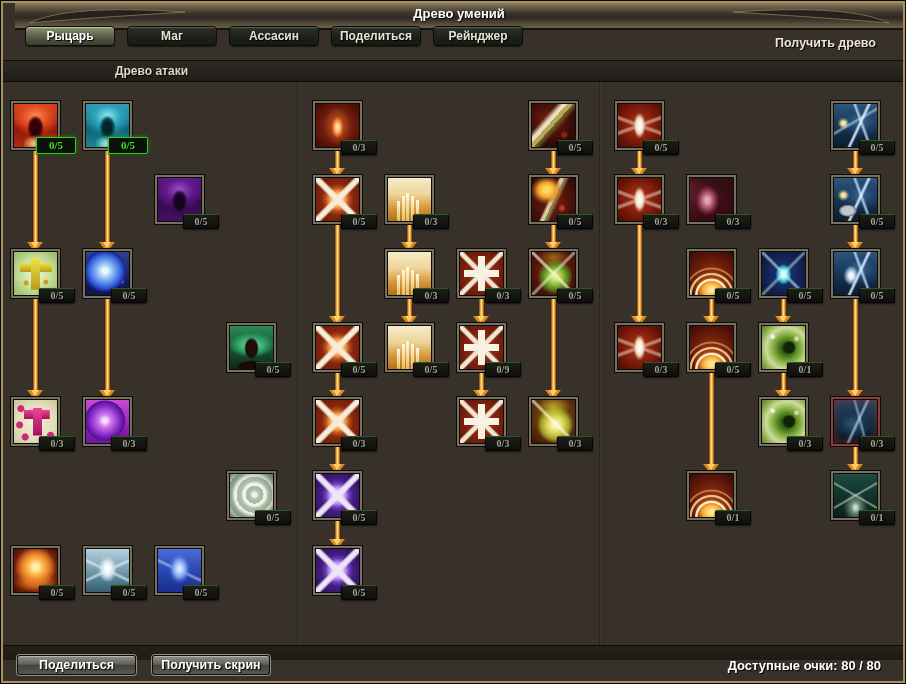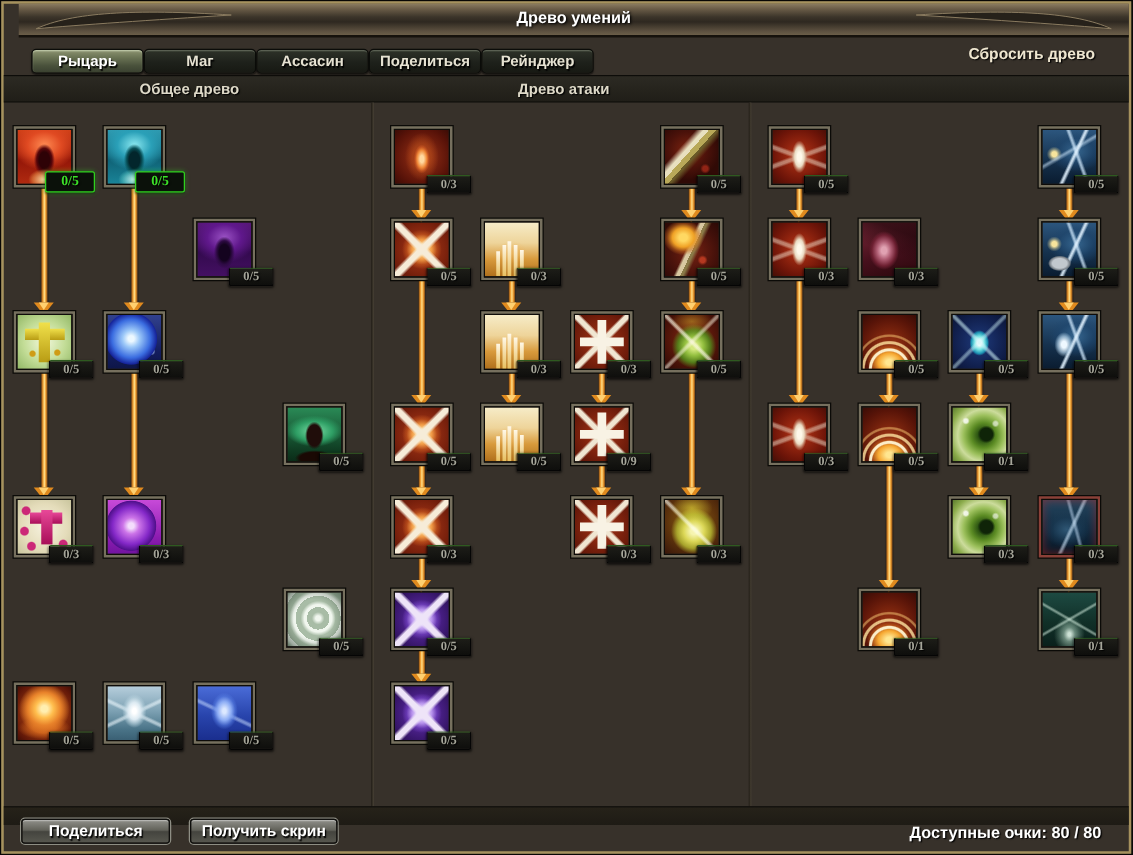--- a/index.html
+++ b/index.html
@@ -9,21 +9,21 @@
   
   .titlebar{position:absolute;left:15px;right:3px;top:3px;height:25px;
     background:linear-gradient(180deg,#8a7b60 0%,#6b5d48 16%,#3c352a 42%,#2e2820 58%,#5d5140 88%,#6b5e49 100%);
     border-bottom:2px solid #16120c;}
   .swoosh{position:absolute;top:3px;}
   .swoosh.left{left:12px;}
   .swoosh.right{right:12px;transform:scaleX(-1);}
   .title{position:absolute;left:0;right:0;top:3px;text-align:center;color:#fff;font-weight:bold;
     font-size:13px;text-shadow:1px 1px 2px #000;}
   
-  .tabsbar{position:absolute;left:25px;top:39px;display:flex;gap:0;}
+  .tabsbar{position:absolute;left:25px;top:26px;display:flex;gap:12px;}
   .tab{width:90px;height:20px;line-height:19px;text-align:center;box-sizing:border-box;
     color:#e6e2d2;font-size:12px;font-weight:bold;text-shadow:1px 1px 1px #000;
     border:1px solid #0b0c09;border-radius:4px;cursor:pointer;
     background:linear-gradient(180deg,#41463c 0%,#2b2f26 10%,#1e211b 55%,#171913 100%);
     box-shadow:inset 0 1px 0 rgba(170,180,155,.28),0 1px 1px rgba(0,0,0,.5);}
   .tab.selected{color:#fff;
     background:linear-gradient(180deg,#8d9472 0%,#6b7455 32%,#49513b 70%,#3a4130 100%);
     box-shadow:inset 0 1px 1px rgba(235,245,215,.55),0 1px 1px rgba(0,0,0,.5);}
   .reset{position:absolute;top:36px;right:30px;color:#eee6d0;font-size:12.5px;font-weight:600;
     text-shadow:1px 1px 1px #000;cursor:pointer;}
@@ -251,24 +251,23 @@
     <div class="title">Древо умений</div>
   </div>
 
   <div class="tabsbar" id="tabs">
       <div class="tab selected">Рыцарь</div>
       <div class="tab">Маг</div>
       <div class="tab">Ассасин</div>
       <div class="tab">Поделиться</div>
       <div class="tab">Рейнджер</div>
     </div>
-  <div class="reset">Сбросить древо</div>
+  <div class="reset">Получить древо</div>
 
   <div class="colheaders">
-    <div class="colheader">Общее древо</div>
     <div class="colheader">Древо атаки</div>
   </div>
 
   <div class="sep sep1"></div>
   <div class="sep sep2"></div>
 
   <div class="skill-layer" id="skill-layer">
       <div class="arrowline" style="left: 33px; top: 149px; height: 93px;"></div>
       <div class="arrowhead" style="left: 27px; top: 242px;"></div>
       <div class="arrowline" style="left: 105px; top: 149px; height: 93px;"></div>

